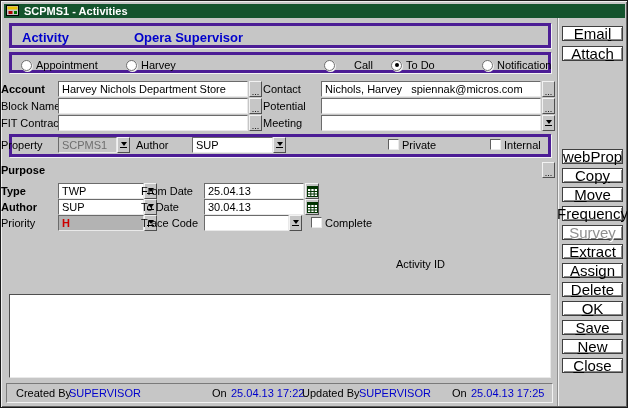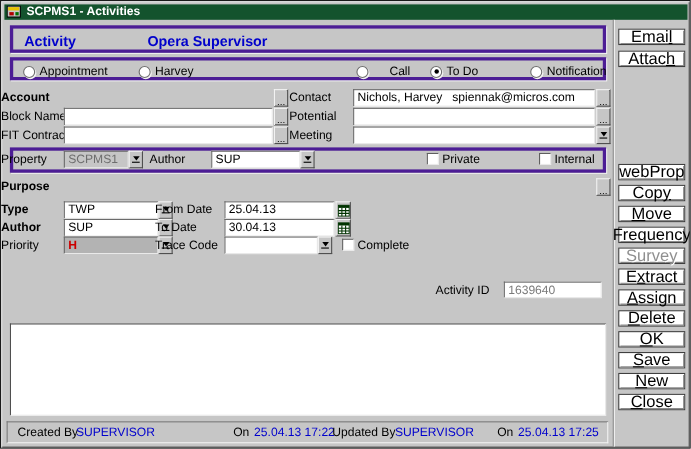--- a/index.html
+++ b/index.html
@@ -93,20 +93,21 @@
         <span class="radio sel"></span>
         <span class="radio-lbl">To Do</span>
       </span>
       <span class="radio-item" style="left: 470px;">
         <span class="radio"></span>
         <span class="radio-lbl">Notification</span>
       </span>
     </div>
 
   <span class="lbl b" style="left:0;top:81px;width:53px;">Account</span>
+  <input class="field" style="left: 57px; top: 80px; width: 190px;" value="Harvey Nichols Department Store">
   <button class="sbtn" style="left:248px;top:80px;">
       <span class="dots">...</span>
     </button>
   <span class="lbl" style="left:262px;top:81px;width:55px;">Contact</span>
   <input class="field" style="left: 320px; top: 80px; width: 220px;" value="Nichols, Harvey   spiennak@micros.com">
   <button class="sbtn" style="left:541px;top:80px;">
       <span class="dots">...</span>
     </button>
 
   <span class="lbl" style="left:0;top:98px;width:53px;">Block Name</span>
@@ -210,21 +211,20 @@
   <button class="sbtn" style="left:288px;top:214px;">
       <span class="ddwrap">
         <span class="tri"></span>
         <span class="ddline"></span>
       </span>
     </button>
   <span class="cb" style="left:310px;top:216px;"></span>
   <span class="lbl l" style="left:324px;top:215px;width:60px;">Complete</span>
 
   <span class="lbl" style="left:395px;top:256px;width:58px;">Activity ID</span>
-  <input class="field idval" style="left: 457px; top: 255px; width: 89px; height: 15px;" readonly="" value="1639640">
 
   <textarea class="notes" value="" style=""></textarea>
 
   <div class="statusbar">
     <span style="left:9px;">Created By</span>
     <span class="blue" style="left:62px;">SUPERVISOR</span>
     <span style="left:205px;">On</span>
     <span class="blue" style="left:224px;">25.04.13 17:22</span>
     <span style="left:295px;">Updated By</span>
     <span class="blue" style="left:352px;">SUPERVISOR</span>

